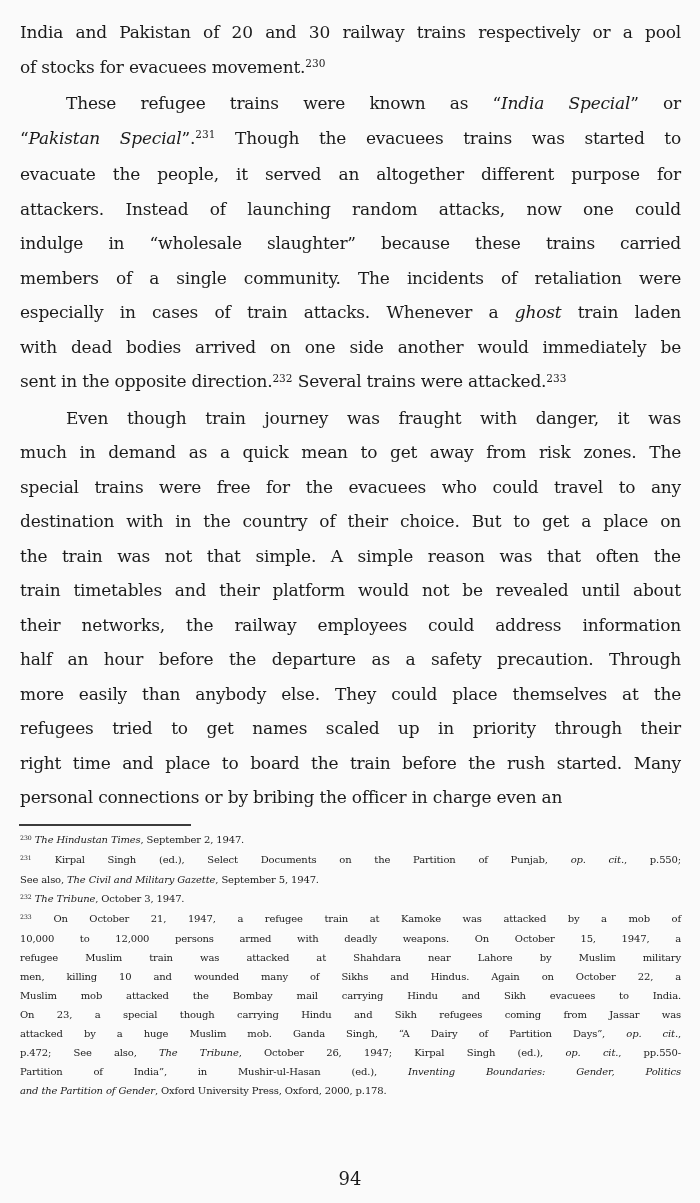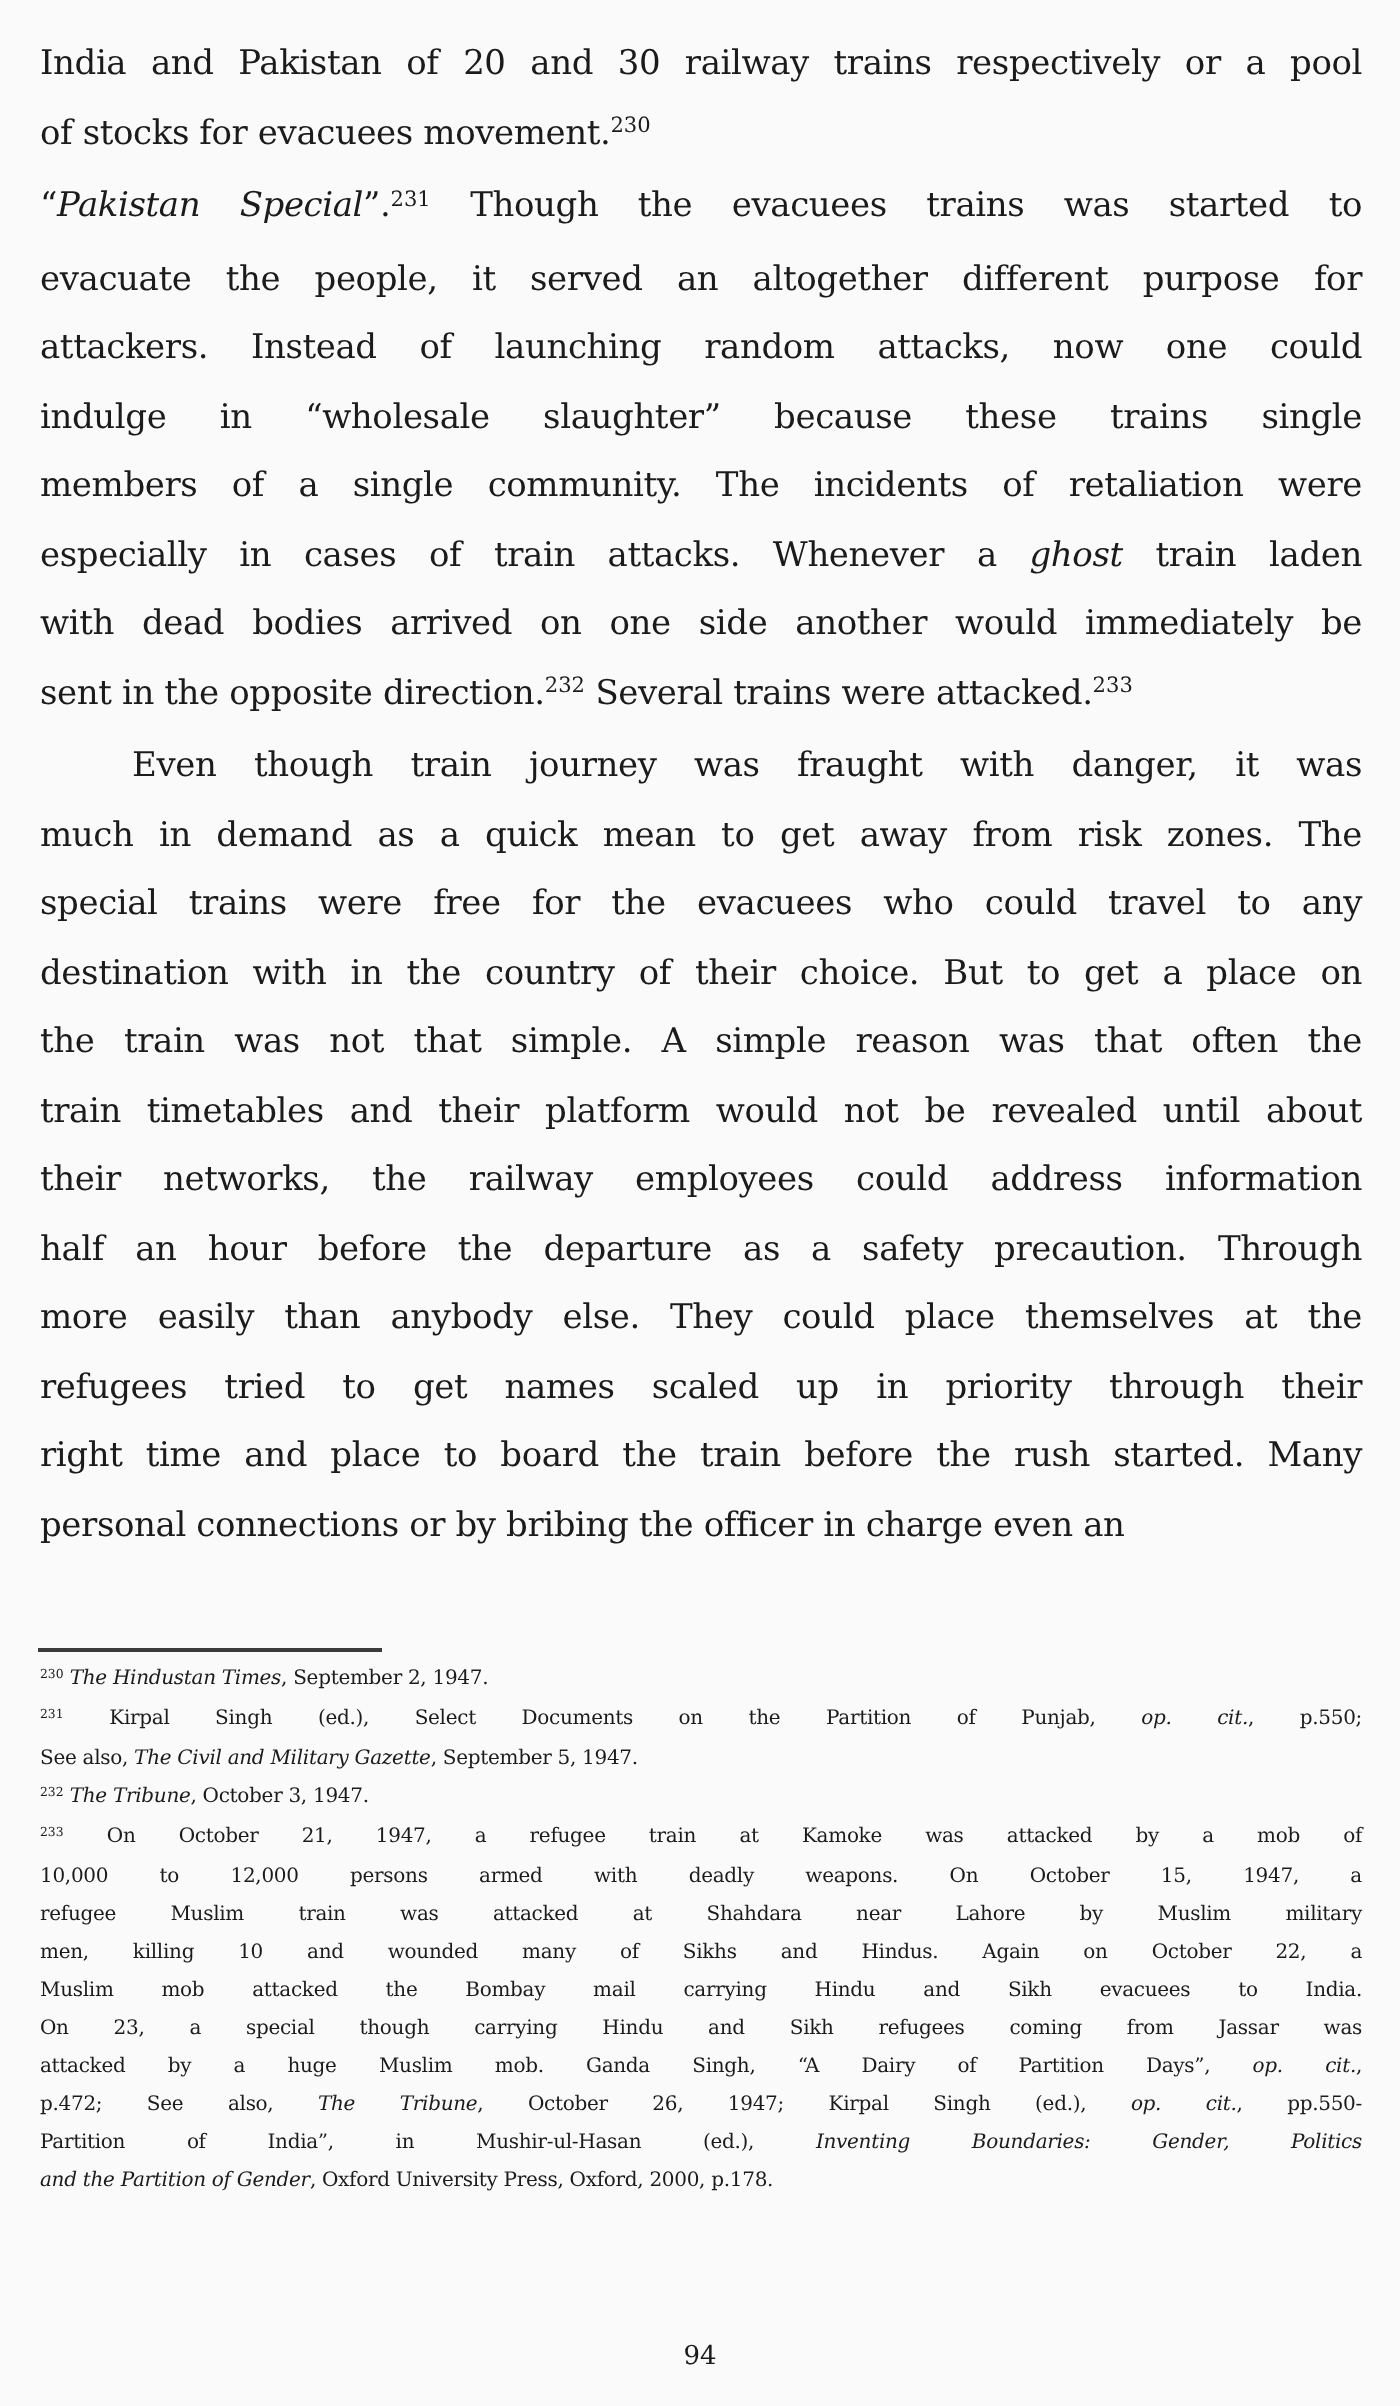--- a/index.html
+++ b/index.html
@@ -51,38 +51,39 @@
     font-size: 10px;
     line-height: 19px;
     letter-spacing: -0.15px;
   }
   .page-number {
     position: absolute;
     top: 1167px;
     left: 0;
     width: 700px;
     text-align: center;
-    font-size: 13px;
+    font-size: 18px;
     line-height: 23px;
   }
 </style>
 </head>
 <body>
 
 <div class="page">
   <div class="body-text" id="body-text">
       <div>
         <div class="line">India and Pakistan of 20 and 30 railway trains respectively or a pool</div>
         <div class="line last">of stocks for evacuees movement.<span class="sup">230</span></div>
       </div>
       <div>
+        <div class="line indent">These refugee trains were known as “<em>India Special</em>” or</div>
         <div class="line">“<em>Pakistan Special</em>”.<span class="sup">231</span> Though the evacuees trains was started to</div>
         <div class="line">evacuate the people, it served an altogether different purpose for</div>
         <div class="line">attackers. Instead of launching random attacks, now one could</div>
-        <div class="line">indulge in “wholesale slaughter” because these trains single</div>
+        <div class="line">indulge in “wholesale slaughter” because these trains carried</div>
         <div class="line">members of a single community. The incidents of retaliation were</div>
         <div class="line">especially in cases of train attacks. Whenever a <em>ghost</em> train laden</div>
         <div class="line">with dead bodies arrived on one side another would immediately be</div>
         <div class="line last">sent in the opposite direction.<span class="sup">232</span> Several trains were attacked.<span class="sup">233</span></div>
       </div>
       <div>
         <div class="line indent">Even though train journey was fraught with danger, it was</div>
         <div class="line">much in demand as a quick mean to get away from risk zones. The</div>
         <div class="line">special trains were free for the evacuees who could travel to any</div>
         <div class="line">destination with in the country of their choice. But to get a place on</div>

